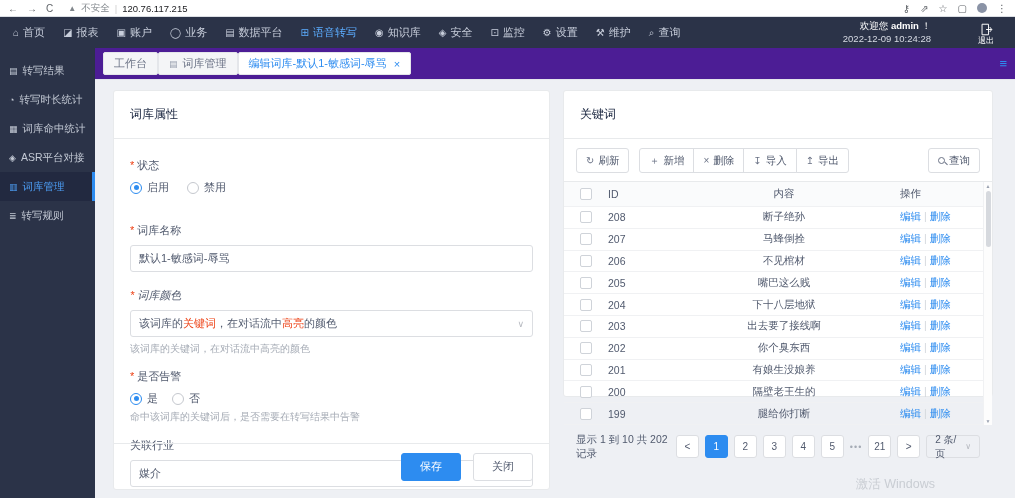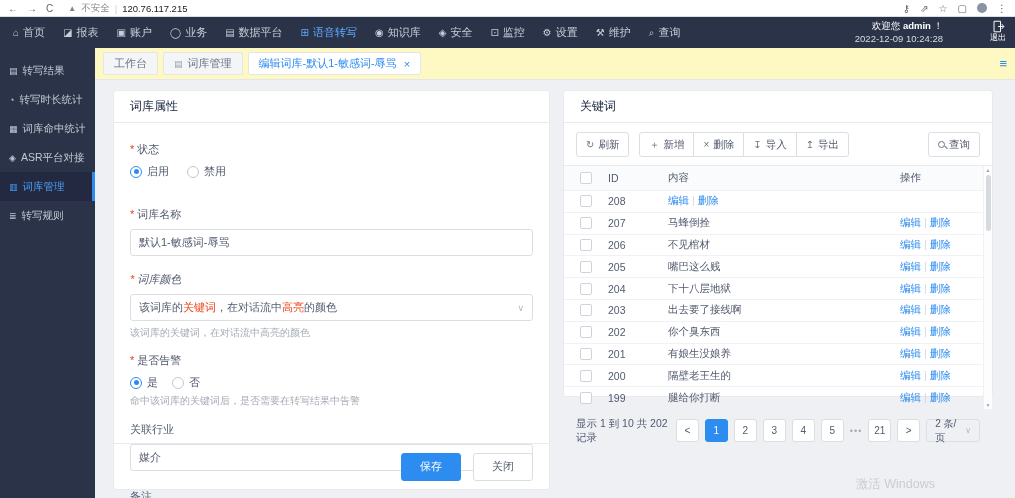--- a/index.html
+++ b/index.html
@@ -15,46 +15,46 @@
   .addr .sep { color:#d0d0d0; }
   .addr .url { color:#202124; }
   .browser-right { margin-left:auto; display:flex; align-items:center; gap:10px; color:#5f6368; }
   .avatar-dot { width:10px; height:10px; border-radius:50%; background:#8a93a6; }
 
   
   .topnav { position:absolute; top:17px; left:0; right:0; height:31px; background:#2b3348; display:flex; align-items:center; padding-left:4px; }
   .nav-item { display:flex; align-items:center; gap:4px; padding:0 9px; height:100%; font-size:11px; color:#c8cedb; cursor:pointer; white-space:nowrap; }
   .nav-item .ni { font-size:10px; }
   .nav-item.active { color:#5cadff; }
-  .nav-right { margin-left:auto; display:flex; align-items:flex-start; gap:9px; padding-right:9px; }
+  .nav-right { margin-left:auto; display:flex; align-items:flex-end; gap:9px; padding-right:21px; }
   .welcome-block { text-align:right; color:#fff; font-size:9.5px; line-height:1.3; }
   .welcome-block b { font-weight:bold; }
   .welcome-block .dt { color:#d7dbe4; }
   .logout-block { display:flex; flex-direction:column; align-items:center; color:#fff; font-size:8px; line-height:1; gap:1px; cursor:pointer;margin-left:38px; }
 
   
   .sidebar { position:absolute; top:48px; left:0; width:95px; bottom:0; background:#2b3348; padding-top:8px; }
   .side-item { height:29px; display:flex; align-items:center; gap:5px; padding-left:9px; font-size:10.5px; color:#c3c9d4; cursor:pointer; }
   .side-item .si { font-size:9px; }
   .side-item.active { background:#222940; color:#4d9ef5; border-right:3px solid #2d8cf0; }
 
   
-  .tabstrip { position:absolute; top:48px; left:95px; right:0; height:32px; background:#fef9c3; border-bottom:1px solid #e3e6eb; display:flex; align-items:center; padding:0 8px; gap:5px; box-shadow:0 1px 2px rgba(0,0,0,0.04); }
+  .tabstrip { position:absolute; top:48px; left:95px; right:0; height:32px; background:#4c1d95; border-bottom:1px solid #e3e6eb; display:flex; align-items:center; padding:0 8px; box-shadow:0 1px 2px rgba(0,0,0,0.04); }
   .tab { display:inline-flex; align-items:center; gap:5px; height:23px; padding:0 10px; background:#f4f5f7; border:1px solid #e4e6ea; border-radius:2px; font-size:11px; color:#6b7386; cursor:pointer; white-space:nowrap; }
   .tab .tg { font-size:9px; color:#9aa1b0; }
   .tab.active { background:#fff; color:#2d8cf0; border-color:#e4e6ea; }
   .tab.active .tx { color:#2d8cf0; font-size:11px; margin-left:2px; cursor:pointer; }
   .menu-toggle { margin-left:auto; color:#2d8cf0; font-size:13px; cursor:pointer; }
 
   
   .content { position:absolute; top:80px; left:95px; right:0; bottom:0; background:#eef0f4; }
   .card { position:absolute; background:#fff; border:1px solid #e8eaec; border-radius:3px; }
   .card-left  { left:18px;  top:10px; width:437px; height:400px; }
   .card-right { left:468px; top:10px; width:430px; height:307px; }
-  .card-hd { height:32px; display:flex; align-items:center; padding:0 16px; font-size:12px; color:#17233d; border-bottom:1px solid #e8eaec; }
+  .card-hd { height:48px; display:flex; align-items:center; padding:0 16px; font-size:12px; color:#17233d; border-bottom:1px solid #e8eaec; }
 
   
   .form-body { padding:8px 16px 0 16px; }
   .f-label { font-size:11px; color:#515a6e; margin-top:11px; margin-bottom:7px; }
   .req::before { content:"* "; color:#ed4014; }
   .radio-row { display:flex; align-items:center; gap:18px; font-size:11px; color:#515a6e; margin-bottom:4px; }
   .radio { display:flex; align-items:center; gap:5px; cursor:pointer; }
   .rdot { width:12px; height:12px; border:1px solid #c5c8ce; border-radius:50%; background:#fff; position:relative; }
   .rdot.on { border-color:#2d8cf0; }
   .rdot.on::after { content:""; position:absolute; left:2.5px; top:2.5px; width:5px; height:5px; border-radius:50%; background:#2d8cf0; }
@@ -81,21 +81,21 @@
   .btn-group .btn-sm:last-child { border-radius:0 3px 3px 0; }
   .tb-search { margin-left:auto; border-radius:3px; }
   .mag { width:7px; height:7px; border:1.3px solid #6b7386; border-radius:50%; position:relative; display:inline-block; }
   .mag::after { content:""; position:absolute; width:4px; height:1.3px; background:#6b7386; transform:rotate(45deg); right:-3.5px; bottom:-1px; }
 
   .kw-table { position:relative; border-top:1px solid #e8eaec; }
   .t-row { display:flex; align-items:center; height:21.8px; border-bottom:1px solid #f0f1f3; font-size:10.5px; color:#515a6e; }
   .t-head { background:#fafbfc; color:#515a6e; height:25px; font-size:10.5px; }
   .c-check { width:44px; display:flex; justify-content:center; }
   .c-id { width:60px; }
-  .c-content { flex:1; }
+  .c-content { flex:1;text-align:center; }
   .c-action { width:92px; }
   .cbox { width:12px; height:12px; border:1px solid #cfd3d9; border-radius:2px; background:#fff; cursor:pointer; }
   .link { color:#2d8cf0; cursor:pointer; }
   .lsep { color:#d4d7dc; margin:0 3px; }
   .vscroll { position:absolute; top:0; right:0; width:9px; bottom:0; border-left:1px solid #f0f1f3; display:flex; flex-direction:column; align-items:center; justify-content:space-between; padding:1px 0; background:#fdfdfd; }
   .vscroll .arr { font-size:5px; color:#9aa1b0; }
   .vscroll .thumb { width:5px; height:56px; background:#d6d9de; border-radius:3px; flex:none; margin-top:2px; margin-bottom:auto; }
 
   .kw-pagination { display:flex; align-items:center; justify-content:flex-end; gap:6px; padding:8px 12px; font-size:10.5px; color:#515a6e; }
   .pg-btn { min-width:23px; height:23px; border:1px solid #dcdee2; border-radius:3px; background:#fff; display:inline-flex; align-items:center; justify-content:center; font-size:10px; color:#515a6e; cursor:pointer; padding:0 4px; }
@@ -333,20 +333,21 @@
         <span class="c-id">ID</span>
         <span class="c-content">内容</span>
         <span class="c-action">操作</span>
       </div>
 
       <div class="t-row">
           <span class="c-check">
             <span class="cbox"></span>
           </span>
           <span class="c-id">208</span>
+          <span class="c-content">断子绝孙</span>
           <span class="c-action"><span class="link">编辑</span><span class="lsep">|</span><span class="link">删除</span></span>
         </div>
       <div class="t-row">
           <span class="c-check">
             <span class="cbox"></span>
           </span>
           <span class="c-id">207</span>
           <span class="c-content">马蜂倒拴</span>
           <span class="c-action"><span class="link">编辑</span><span class="lsep">|</span><span class="link">删除</span></span>
         </div>

